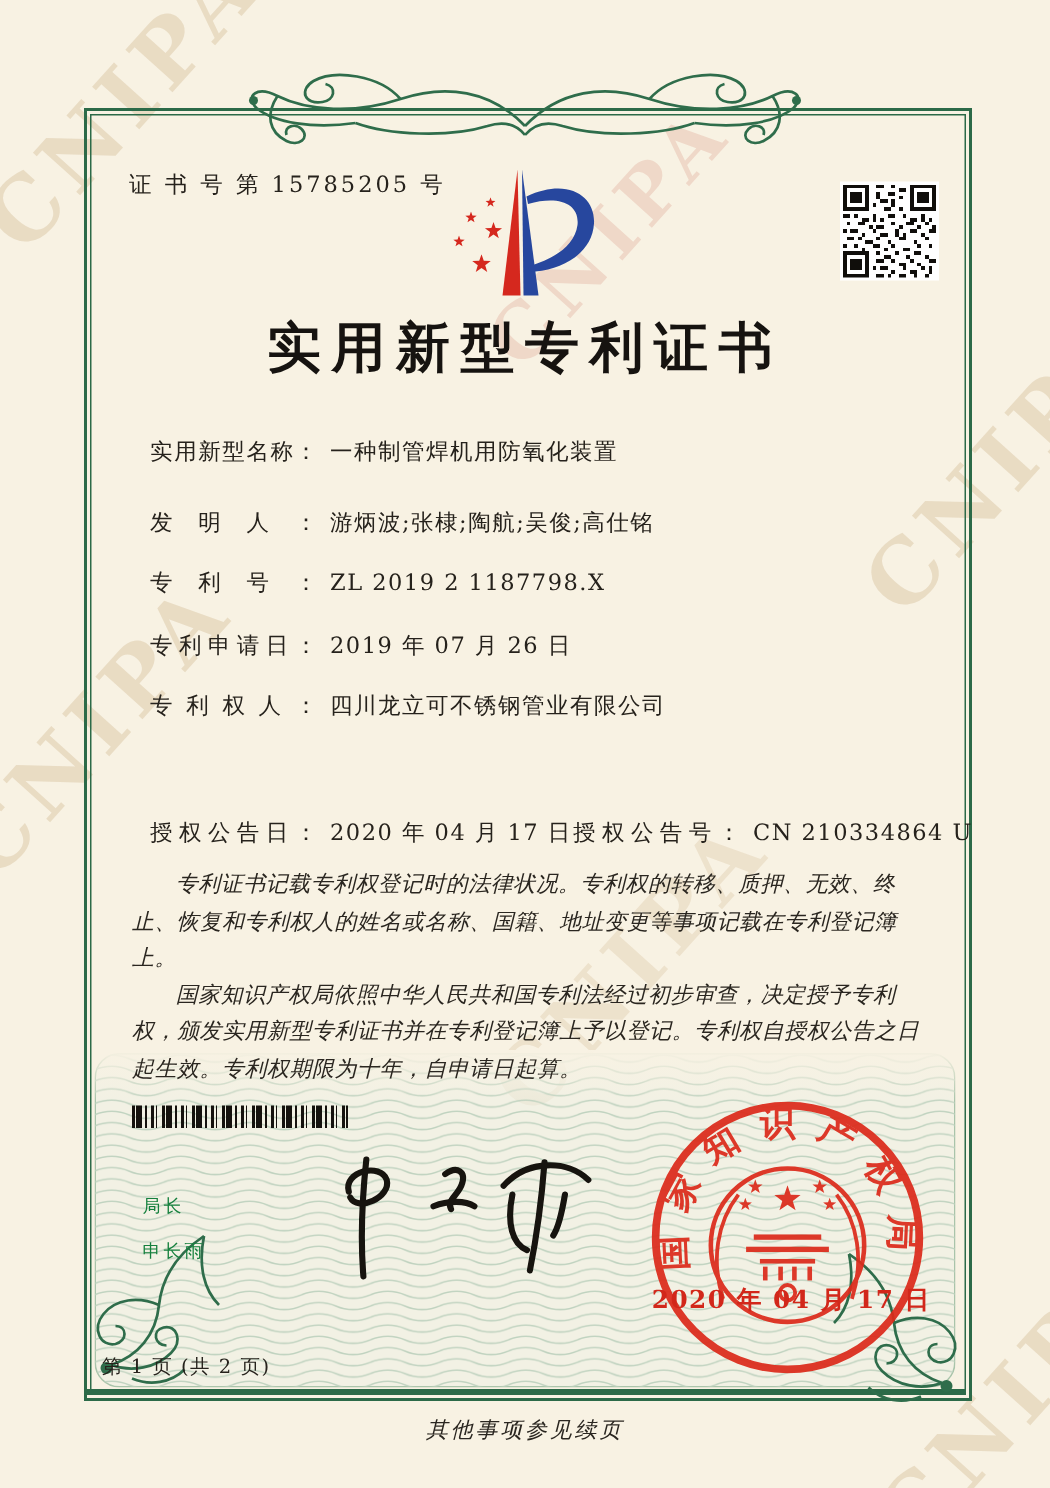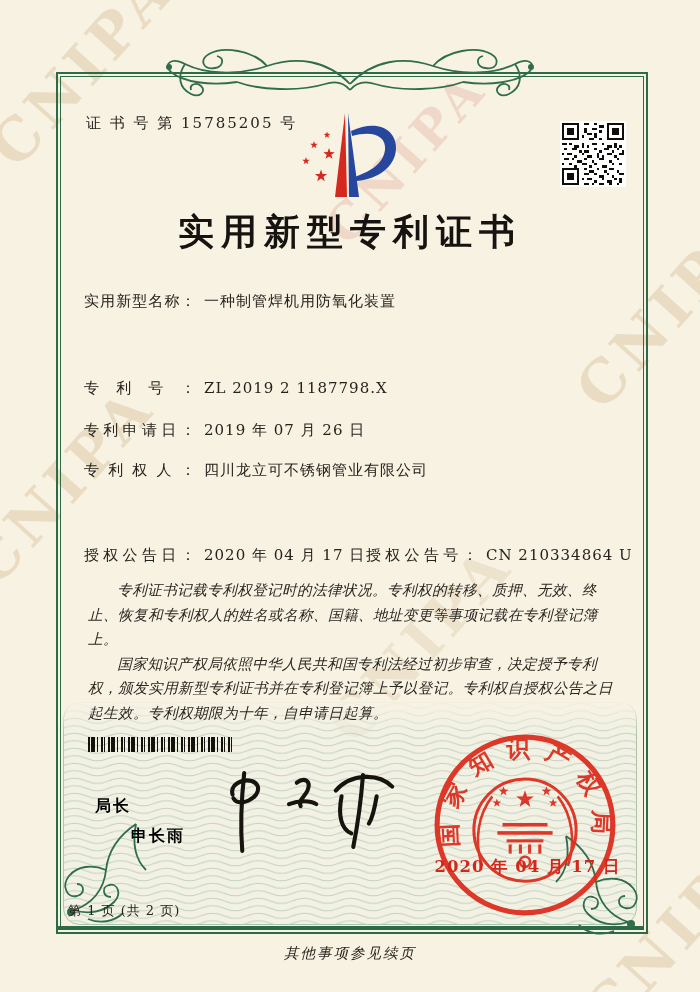--- a/index.html
+++ b/index.html
@@ -28,45 +28,45 @@
   .orn-br{left:552px;top:830px;transform:scaleX(-1);}
   
   .cert-no{position:absolute;left:86px;top:114px;font-size:15px;letter-spacing:2px;}
   .logo{position:absolute;left:293px;top:108px;width:110px;height:94px;}
   .qr{position:absolute;left:560px;top:121px;width:62px;height:62px;background:#fff;padding:2px;}
   .title{
     position:absolute;left:56px;top:208px;width:588px;text-align:center;
     font-size:36px;font-weight:bold;letter-spacing:7px;color:#161310;
   }
   
-  .row{position:absolute;left:84px;width:530px;font-size:15px;line-height:21px;white-space:nowrap;}
+  .row{position:absolute;left:100px;width:530px;font-size:15px;line-height:21px;white-space:nowrap;}
   .pair{display:inline-flex;align-items:baseline;}
   .pair-2{position:absolute;left:282px;top:0;align-items:flex-end;}
   .fl{display:inline-block;width:112px;text-align:justify;text-align-last:justify;letter-spacing:.5px;}
   .fv{display:inline-block;margin-left:8px;letter-spacing:1px;}
   .fv-sm{width:150px;}
   
   .paras{position:absolute;left:88px;top:578px;width:526px;font-size:14.6px;line-height:24.6px;
          font-style:italic;letter-spacing:.4px;color:#2a2620;}
   .paras p{margin:0;text-indent:2em;}
   
   .panel{position:absolute;left:63px;top:702px;width:574px;height:223px;}
   .panel-fade{position:absolute;left:60px;top:700px;width:580px;height:34px;
               background:linear-gradient(#f8f2e3,rgba(248,242,227,0));}
   
   .barcode{position:absolute;left:88px;top:737px;width:144px;height:15px;
     background:repeating-linear-gradient(90deg,
       #15120e 0 2px,transparent 2px 3px,#15120e 3px 7px,transparent 7px 9px,
       #15120e 9px 10px,transparent 10px 13px,#15120e 13px 15px,transparent 15px 16px,
       #15120e 16px 17px,transparent 17px 20px);}
   
-  .director{position:absolute;left:95px;font-size:16px;font-weight:700;
-            font-family:"DejaVu Sans","Liberation Sans",sans-serif;color:#000000;letter-spacing:2px;}
+  .director{position:absolute;left:95px;font-size:12px;font-weight:400;
+            font-family:"DejaVu Sans","Liberation Sans",sans-serif;color:#15803d;letter-spacing:2px;}
   .director-title{top:796px;}
-  .director-name{top:826px;margin-left:36px;}
+  .director-name{top:826px;}
   .signature{position:absolute;left:215px;top:760px;width:185px;height:100px;}
   
   .seal{position:absolute;left:433px;top:733px;width:184px;height:184px;opacity:.93;}
   .seal-date{position:absolute;left:430px;top:856px;width:195px;text-align:center;
              font-size:16.5px;color:#d2271a;letter-spacing:1px;font-weight:600;}
   
   .page-ind{position:absolute;left:56px;top:902px;width:588px;text-align:left;
             font-size:13px;letter-spacing:1px;padding-left:12px;}
   .foot-note{position:absolute;left:0;top:944px;width:700px;text-align:center;
              font-size:14.5px;font-style:italic;letter-spacing:2px;color:#2a2620;}
@@ -167,20 +167,26 @@
         M9 24h2v1H9z M12 24h1v1h-1z M15 24h2v1h-2z M19 24h1v1h-1z M22 24h1v1h-1z"></path>
     </g>
   </svg>
 
   <div class="title z3">实用新型专利证书</div>
 
   <div class="row z3" style="top:291px">
     <span class="pair">
         <span class="fl">实用新型名称：</span>
         <span class="fv">一种制管焊机用防氧化装置</span>
+      </span>
+  </div>
+  <div class="row z3" style="top:338px">
+    <span class="pair">
+        <span class="fl">发明人：</span>
+        <span class="fv">游炳波;张棣;陶航;吴俊;高仕铭</span>
       </span>
   </div>
   <div class="row z3" style="top:378px">
     <span class="pair">
         <span class="fl">专利号：</span>
         <span class="fv">ZL 2019 2 1187798.X</span>
       </span>
   </div>
   <div class="row z3" style="top:420px">
     <span class="pair">

